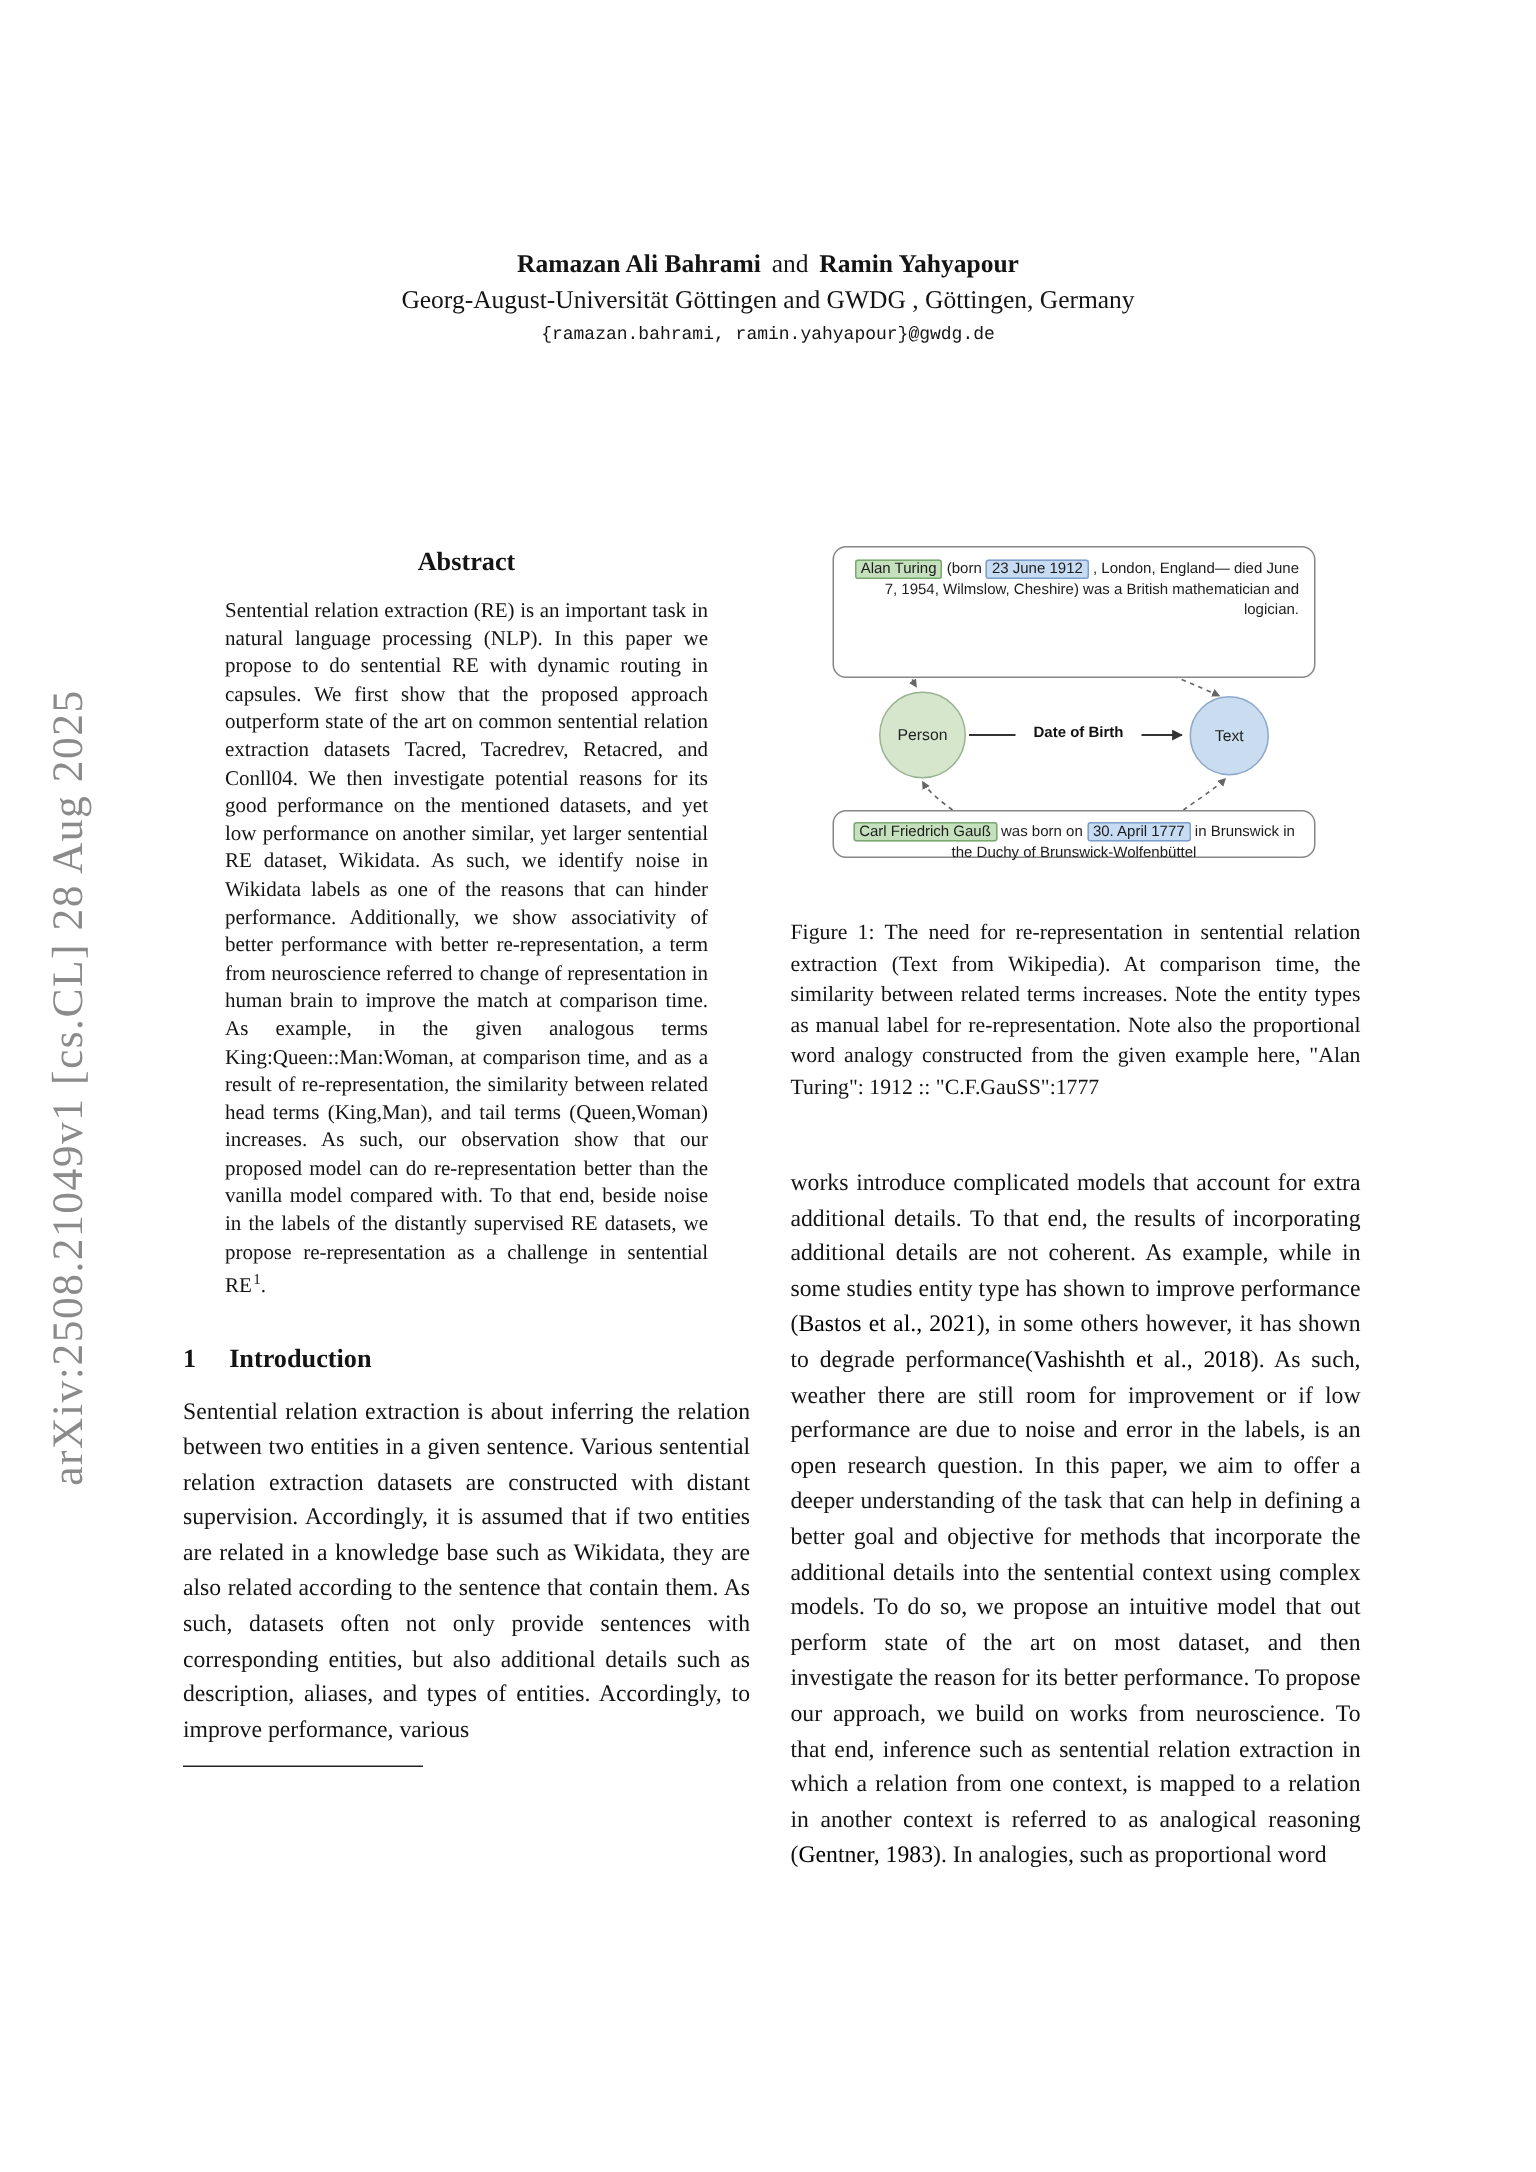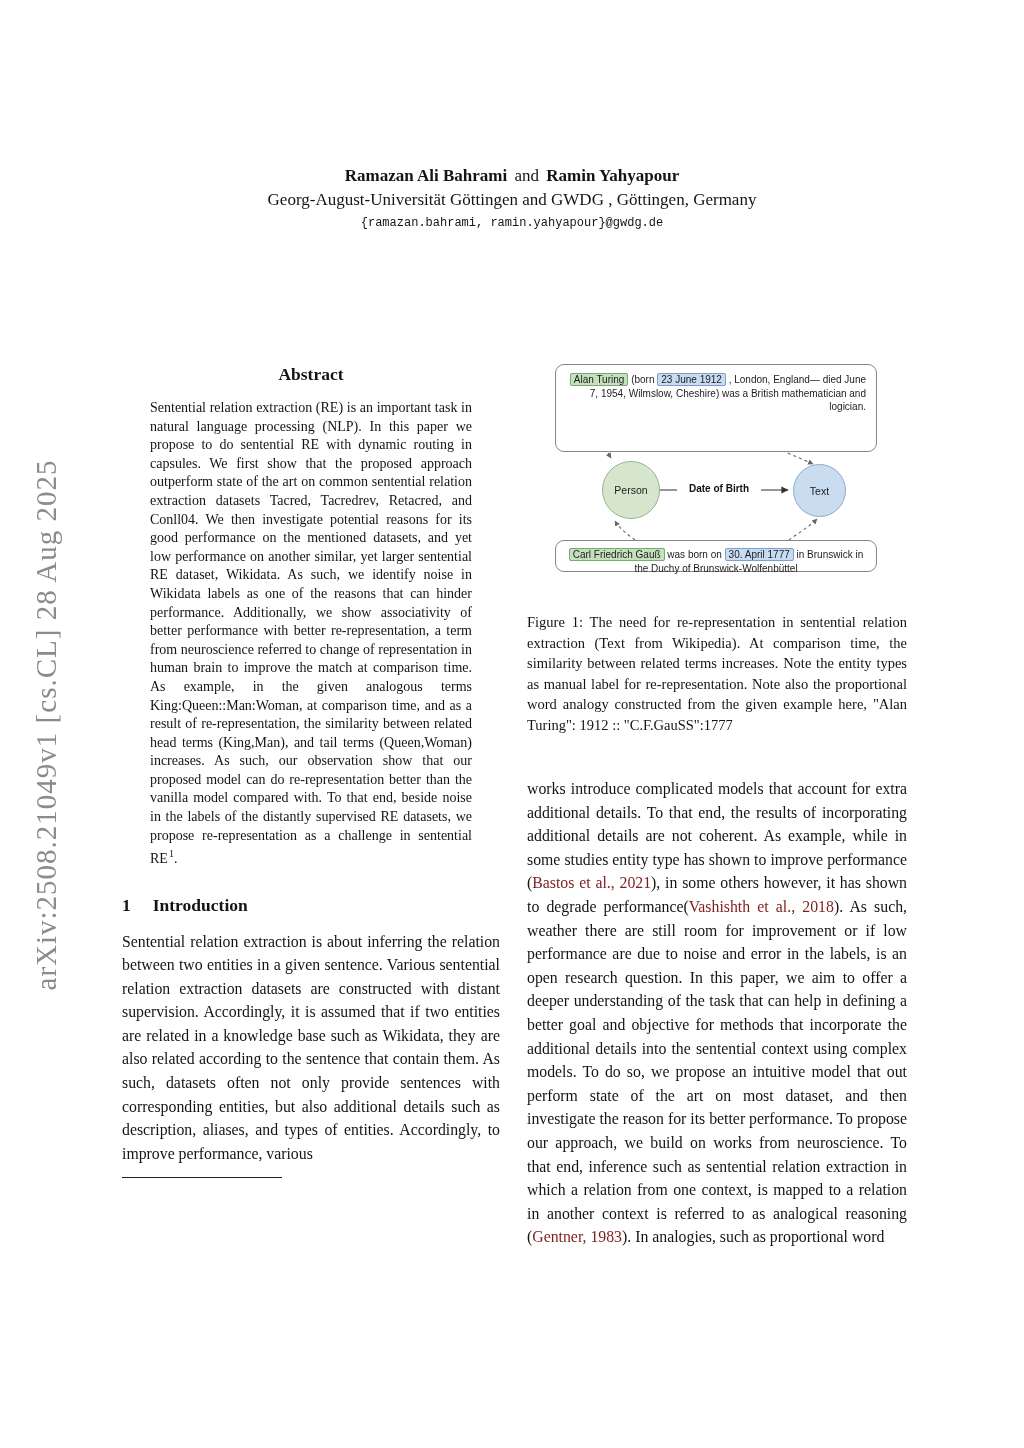--- a/index.html
+++ b/index.html
@@ -97,34 +97,34 @@
     text-align: center;
     padding: 8px 10px;
     box-sizing: border-box;
     color: #1c1c1c;
   }
   .fig-box-top    { left: 28px; top: 2px;   width: 322px; height: 88px; text-align: right; }
   .fig-box-bottom { left: 28px; top: 178px; width: 322px; height: 32px; padding-top: 7px; }
 
   .seg-person { background: #c5e0bd; border: 1px solid #79a871; padding: 0 3px; border-radius: 2px; }
   .seg-date   { background: #c7dbf2; border: 1px solid #7e9fcc; padding: 0 3px; border-radius: 2px; }
-  .seg-cite   { color: #7f1d1d; }
+  .seg-cite   { color: #000000; }
   .seg-plain  { }
 
   .fig-circle {
     position: absolute;
     border-radius: 50%;
     display: flex;
     align-items: center;
     justify-content: center;
     font-size: 10.5px;
     color: #222;
     box-sizing: border-box;
   }
-  .fig-circle.person { left: 75px;  top: 99px;  width: 58px; height: 58px; background: #d5e6cd; border: 1px solid #98b390; }
+  .fig-circle.person { left: 59px;  top: 99px;  width: 58px; height: 58px; background: #d5e6cd; border: 1px solid #98b390; }
   .fig-circle.date   { left: 266px; top: 102px; width: 53px; height: 53px; background: #c9dcf0; border: 1px solid #8fa9cb; }
 
   .relation-label {
     position: absolute;
     left: 150px;
     top: 121px;
     width: 84px;
     text-align: center;
     font-size: 10px;
     font-weight: bold;

